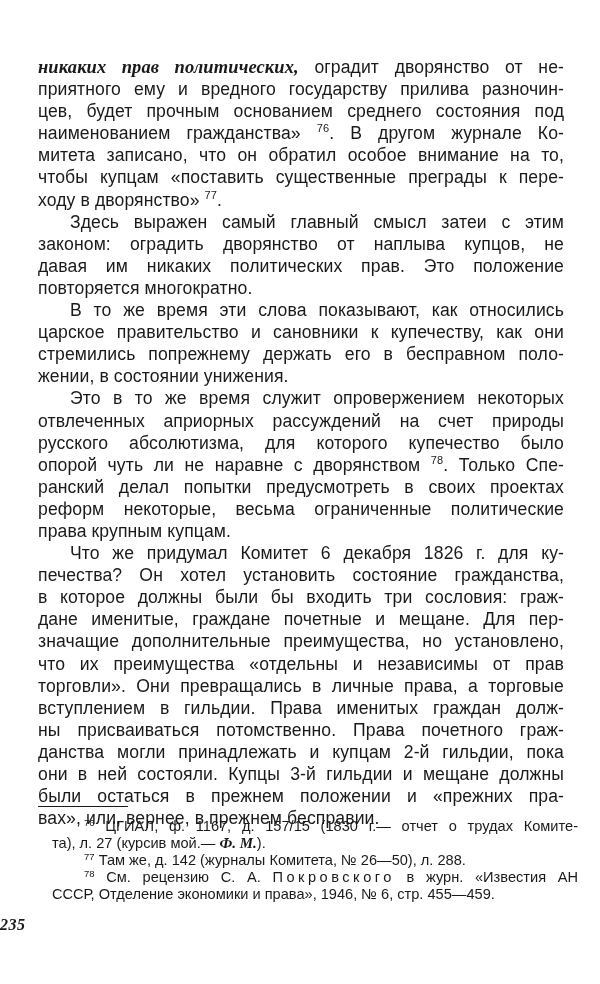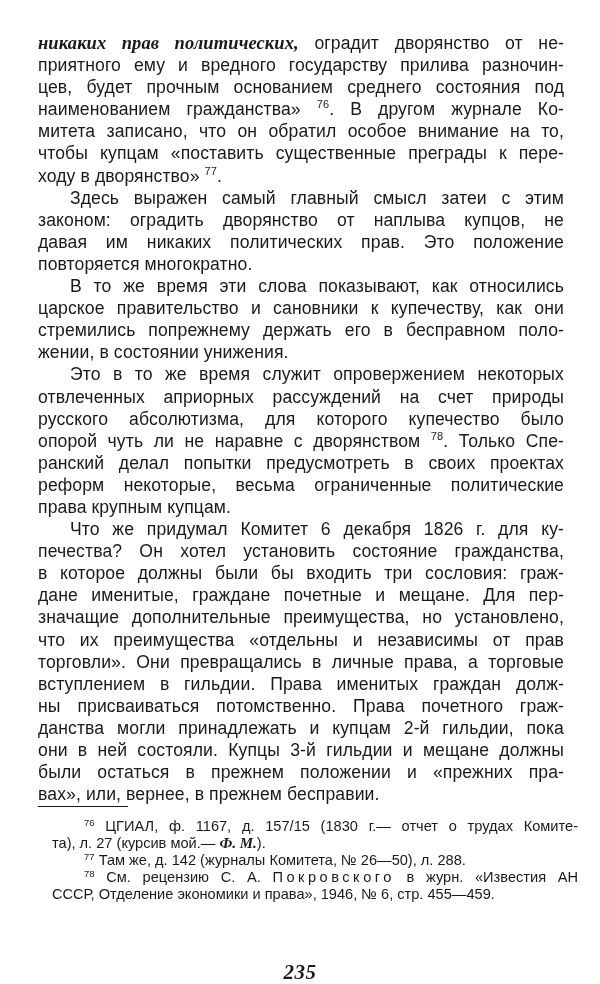--- a/index.html
+++ b/index.html
@@ -1,36 +1,36 @@
 <!DOCTYPE html>
 <html><head>
 <meta charset="utf-8">
 <style>
   html, body { margin:0; padding:0; background:#ffffff; }
   body { width:600px; height:984px; position:relative; overflow:hidden; }
-  .page { position:absolute; left:38px; top:32px; width:526px; color:#1a1a1a;
+  .page { position:absolute; left:38px; top:56px; width:526px; color:#1a1a1a;
           font-family:"Liberation Serif","DejaVu Serif",serif; }
   .body-text { font-family:"Liberation Sans","DejaVu Sans",sans-serif; font-size:17.6px;
                line-height:22.1px; letter-spacing:0.1px; }
   .line { display:block; white-space:nowrap; text-align:justify; text-align-last:justify; height:22.1px; }
   .line.last { text-align-last:left; }
   .indent { padding-left:32px; }
   .ital { font-family:"Liberation Serif","DejaVu Serif",serif; font-style:italic; font-weight:bold; font-size:18.5px; }
   sup { font-size:11px; vertical-align:0; position:relative; top:-7px; line-height:0; }
   .rule { position:absolute; left:38px; top:806px; width:90px; height:0; border-top:1.5px solid #1a1a1a; }
   .notes { position:absolute; left:52px; top:818px; width:526px; color:#1a1a1a;
            font-family:"Liberation Sans","DejaVu Sans",sans-serif; font-size:14.6px; line-height:17px; }
   .notes .line { height:17px; }
   .notes sup { font-size:9.5px; top:-5px; }
   .nindent { padding-left:32px; }
   .spaced { letter-spacing:3.5px; }
   .nital { font-style:italic; font-weight:bold; font-family:"Liberation Serif","DejaVu Serif",serif; font-size:15px; }
-  .pagenum { position:absolute; left:0; width:600px; top:916px; text-align:center;
+  .pagenum { position:absolute; left:0; width:600px; top:916px; text-align:left;
              font-family:"Liberation Serif","DejaVu Serif",serif; font-style:italic; font-weight:bold;
-             font-size:21px; color:#1a1a1a; letter-spacing:0.5px;margin-top:44px; }
+             font-size:16px; color:#1a1a1a; letter-spacing:0.5px; }
 </style>
 </head>
 <body>
 
 <div class="page">
   <div class="body-text">
 
     <span class="line"><span class="ital">никаких прав политических,</span><span> оградит дворянство от не-</span></span>
     <span class="line">приятного ему и вредного государству прилива разночин-</span>
     <span class="line">цев, будет прочным основанием среднего состояния под</span>

